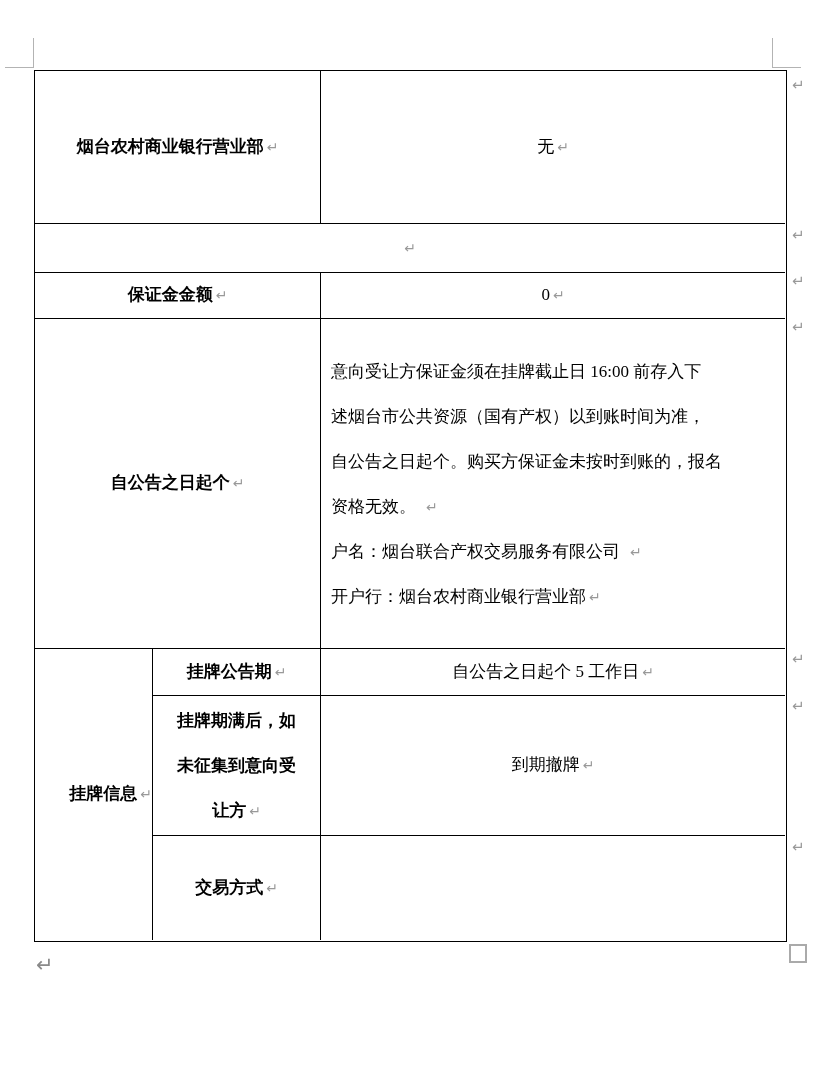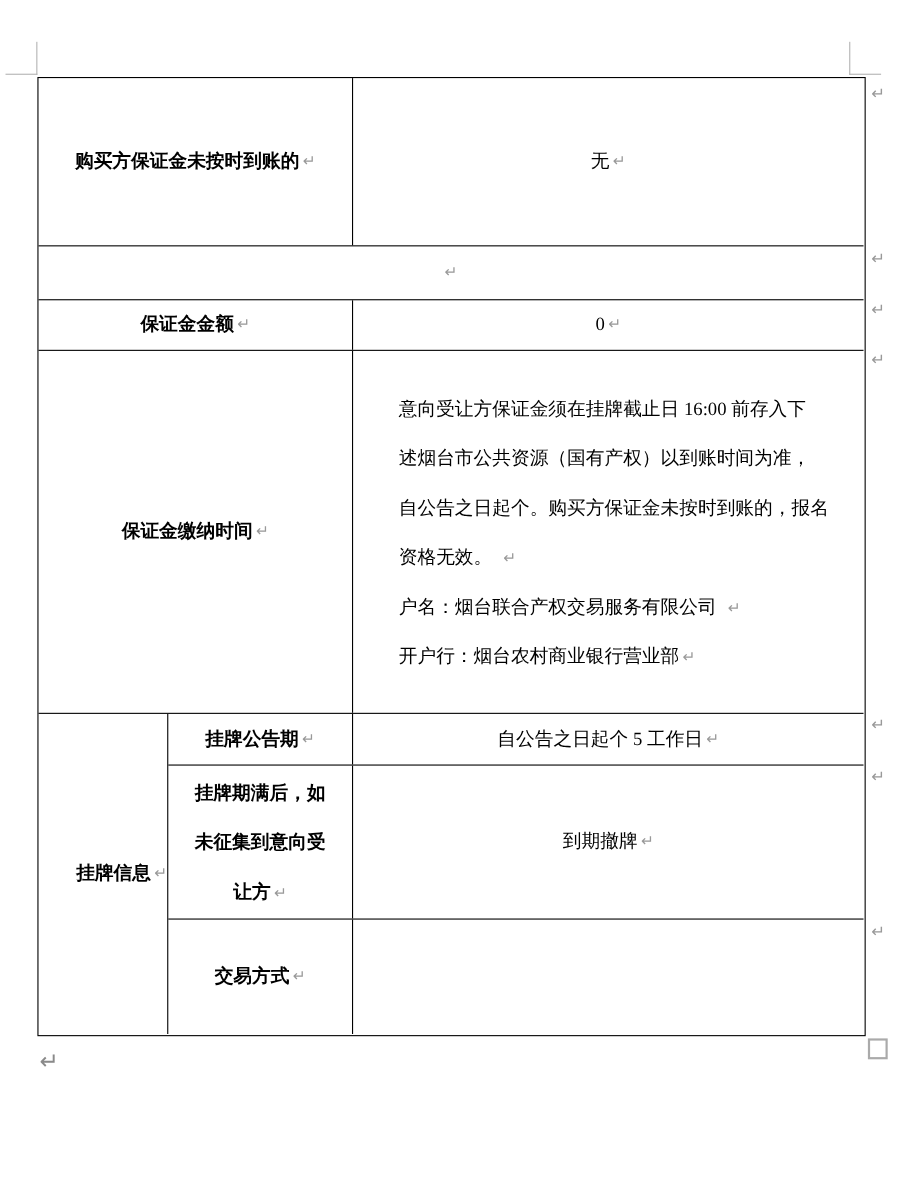--- a/index.html
+++ b/index.html
@@ -40,21 +40,21 @@
 
   .subrows { display:flex; flex-direction:column; width:632px; }
   .subrow  { display:flex; box-sizing:border-box; border-bottom:1.5px solid #000; }
   .subrow.last { border-bottom:none; flex:1; }
   .sr-a { height:47px; }
   .sr-b { height:140px; }
 
   
   .tblock { display:block; }
   .tline  { display:block; height:45px; line-height:45px; white-space:nowrap; }
-  .deposit-text { text-align:left; justify-content:center; padding-left:10px; }
+  .deposit-text { text-align:left; justify-content:flex-start; padding-left:10px; }
 
   
   .pil { color:#999; font-size:14px; font-family:"DejaVu Sans",sans-serif;
          margin-left:3px; font-weight:normal; }
   .pil.gap { margin-left:10px; }
   .rowmark { position:absolute; left:792px; color:#999; font-size:15px;
              font-family:"DejaVu Sans",sans-serif; line-height:15px; }
   .endmark { position:absolute; left:36px; top:953px; color:#8a8a8a; font-size:21px;
              font-family:"DejaVu Sans",sans-serif; }
   .handle-square { position:absolute; left:789px; top:944px; width:14px; height:15px;
@@ -65,21 +65,21 @@
 
 <div class="page">
 
   <div class="corner tl"></div>
   <div class="corner tr"></div>
 
   <div class="tbl">
 
     <div class="row r1">
       <div class="cell c-label vline">
-        <span class="lbl">购买方保证金未按时到账的</span>
+        <span class="lbl">烟台农村商业银行营业部</span>
           <span class="pil">↵</span>
       </div>
       <div class="cell c-value">
         <span>无</span>
           <span class="pil">↵</span>
       </div>
     </div>
 
     <div class="row r2">
       <div class="cell" style="width:750px;">
@@ -93,21 +93,21 @@
           <span class="pil">↵</span>
       </div>
       <div class="cell c-value">
         <span>0</span>
           <span class="pil">↵</span>
       </div>
     </div>
 
     <div class="row r4">
       <div class="cell c-label vline">
-        <span class="lbl">保证金缴纳时间</span>
+        <span class="lbl">自公告之日起个</span>
           <span class="pil">↵</span>
       </div>
       <div class="cell c-value deposit-text">
         <div class="tblock">
           <div class="tline"><span>意向受让方保证金须在挂牌截止日 16:00 前存入下</span></div>
           <div class="tline"><span>述烟台市公共资源（国有产权）以到账时间为准，</span></div>
           <div class="tline"><span>自公告之日起个。购买方保证金未按时到账的，报名</span></div>
           <div class="tline"><span>资格无效。</span><span class="pil gap">↵</span></div>
           <div class="tline"><span>户名：烟台联合产权交易服务有限公司</span><span class="pil gap">↵</span></div>
           <div class="tline"><span>开户行：烟台农村商业银行营业部</span><span class="pil">↵</span></div>

